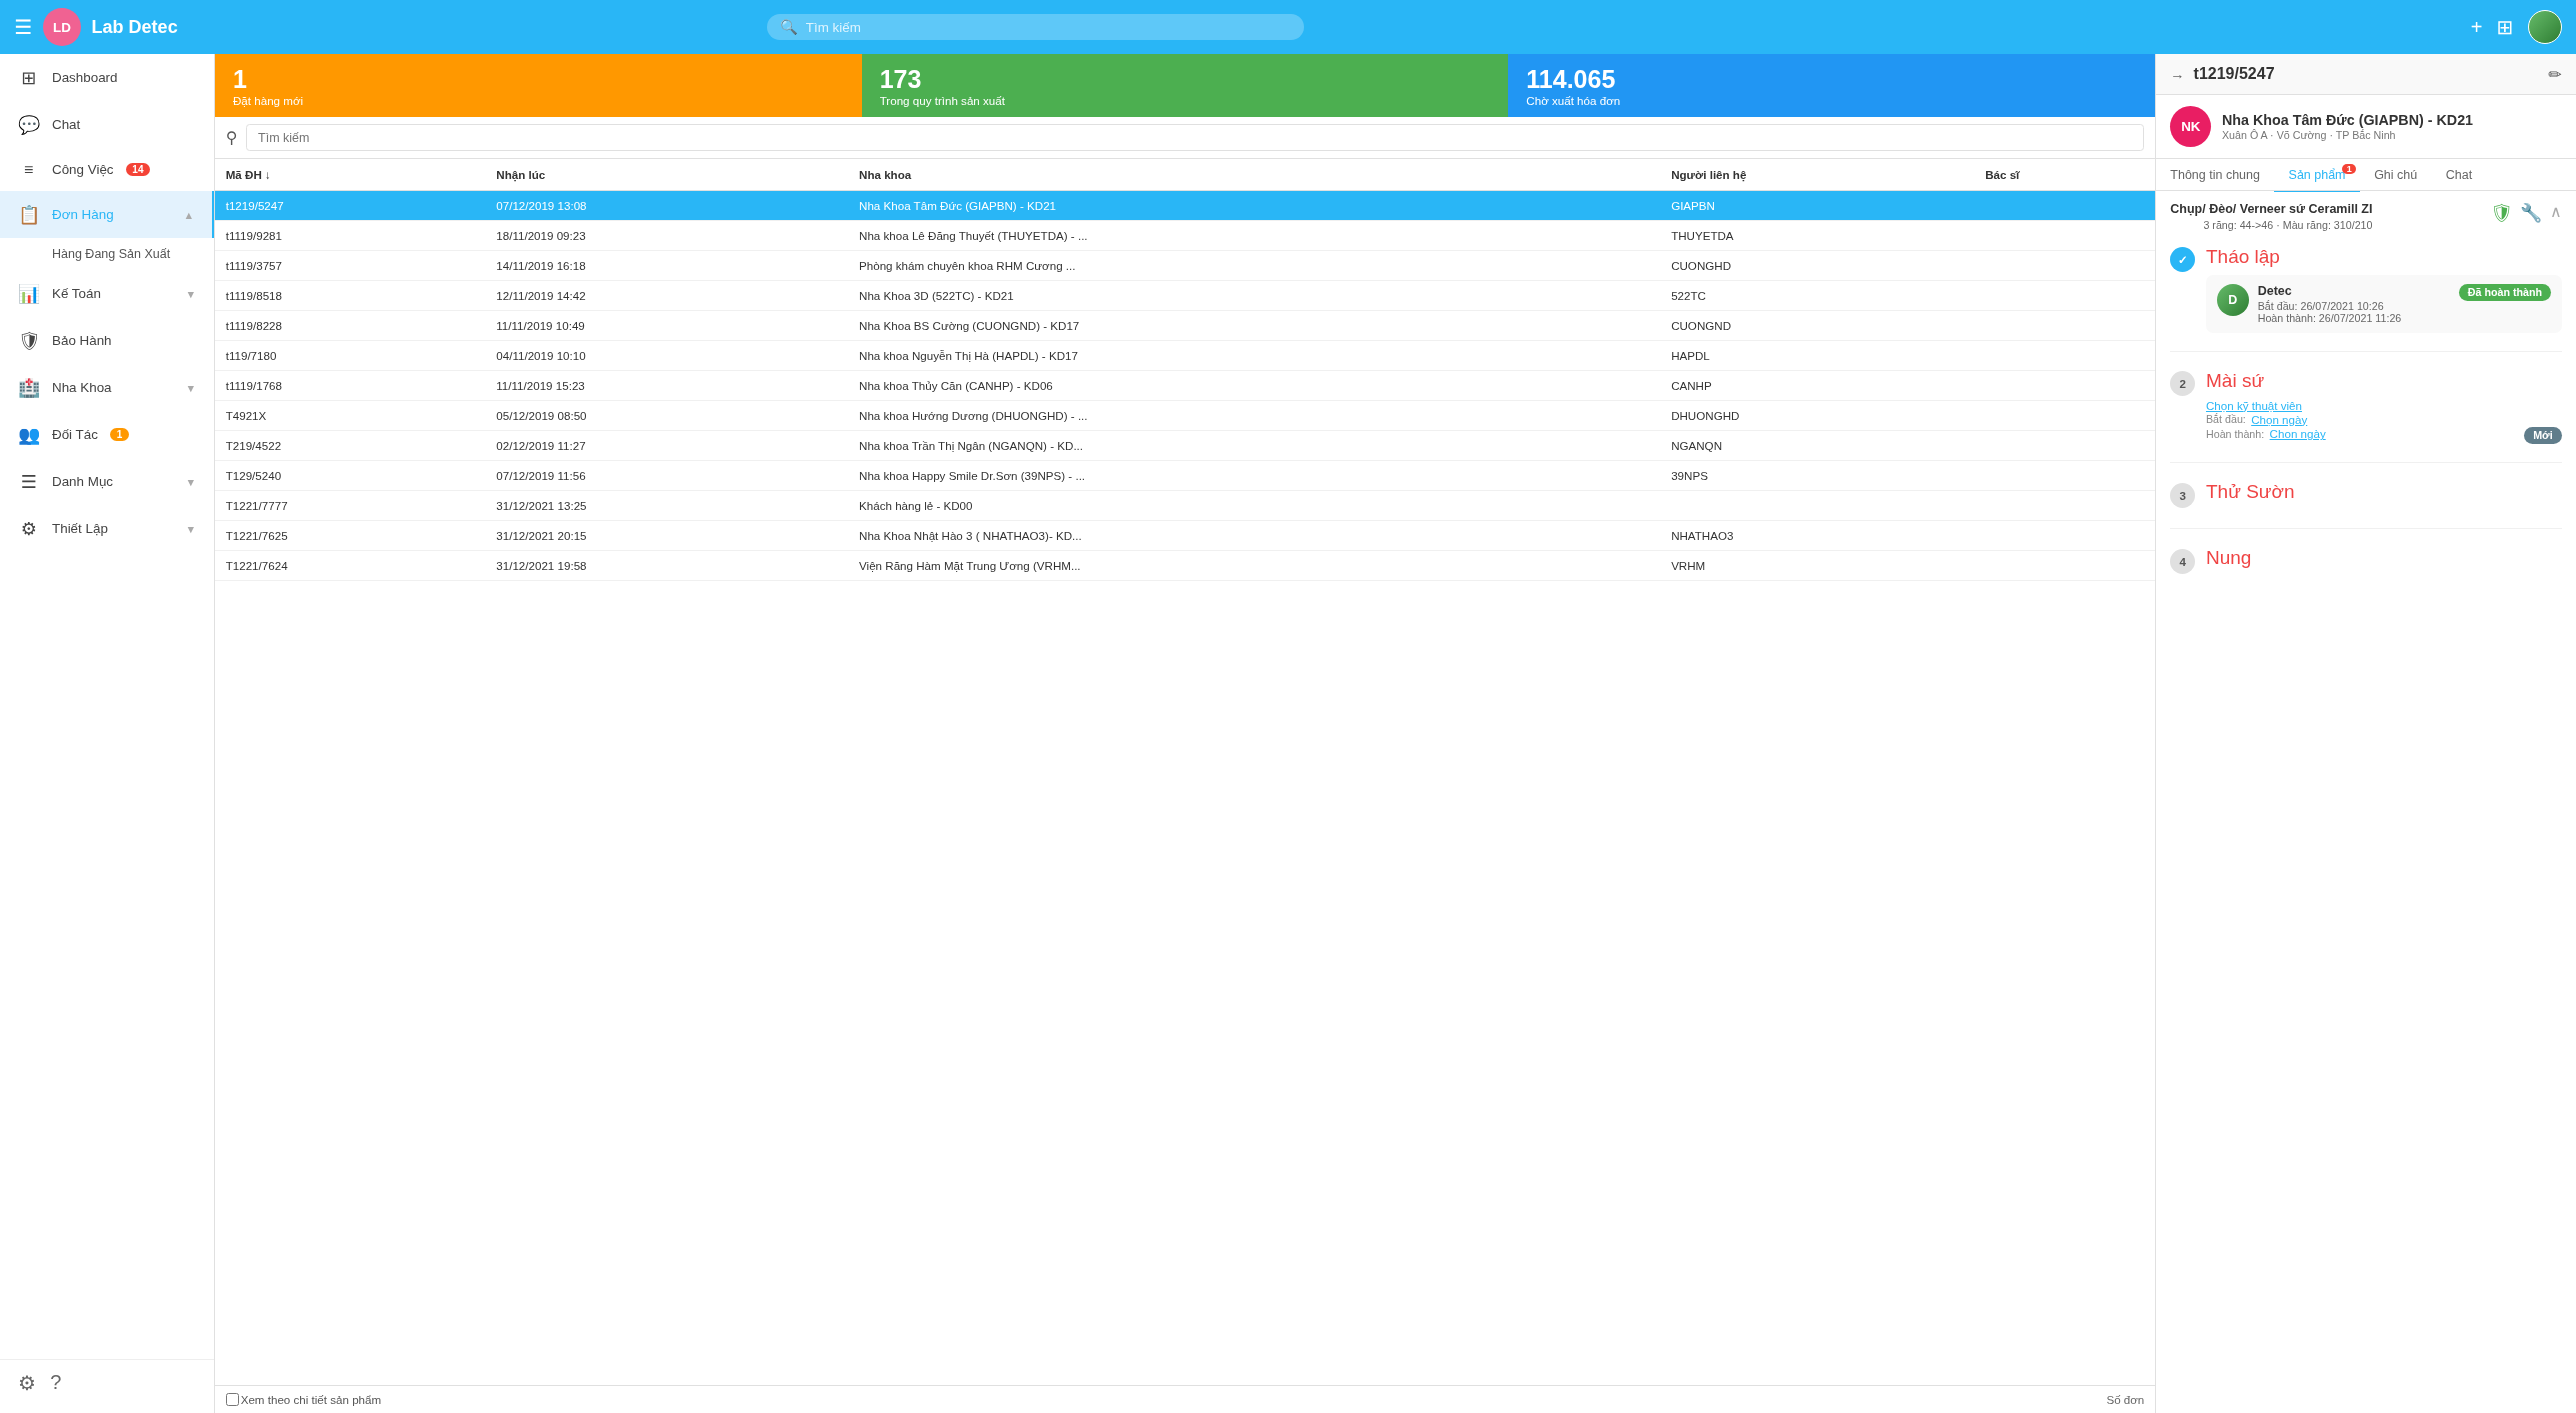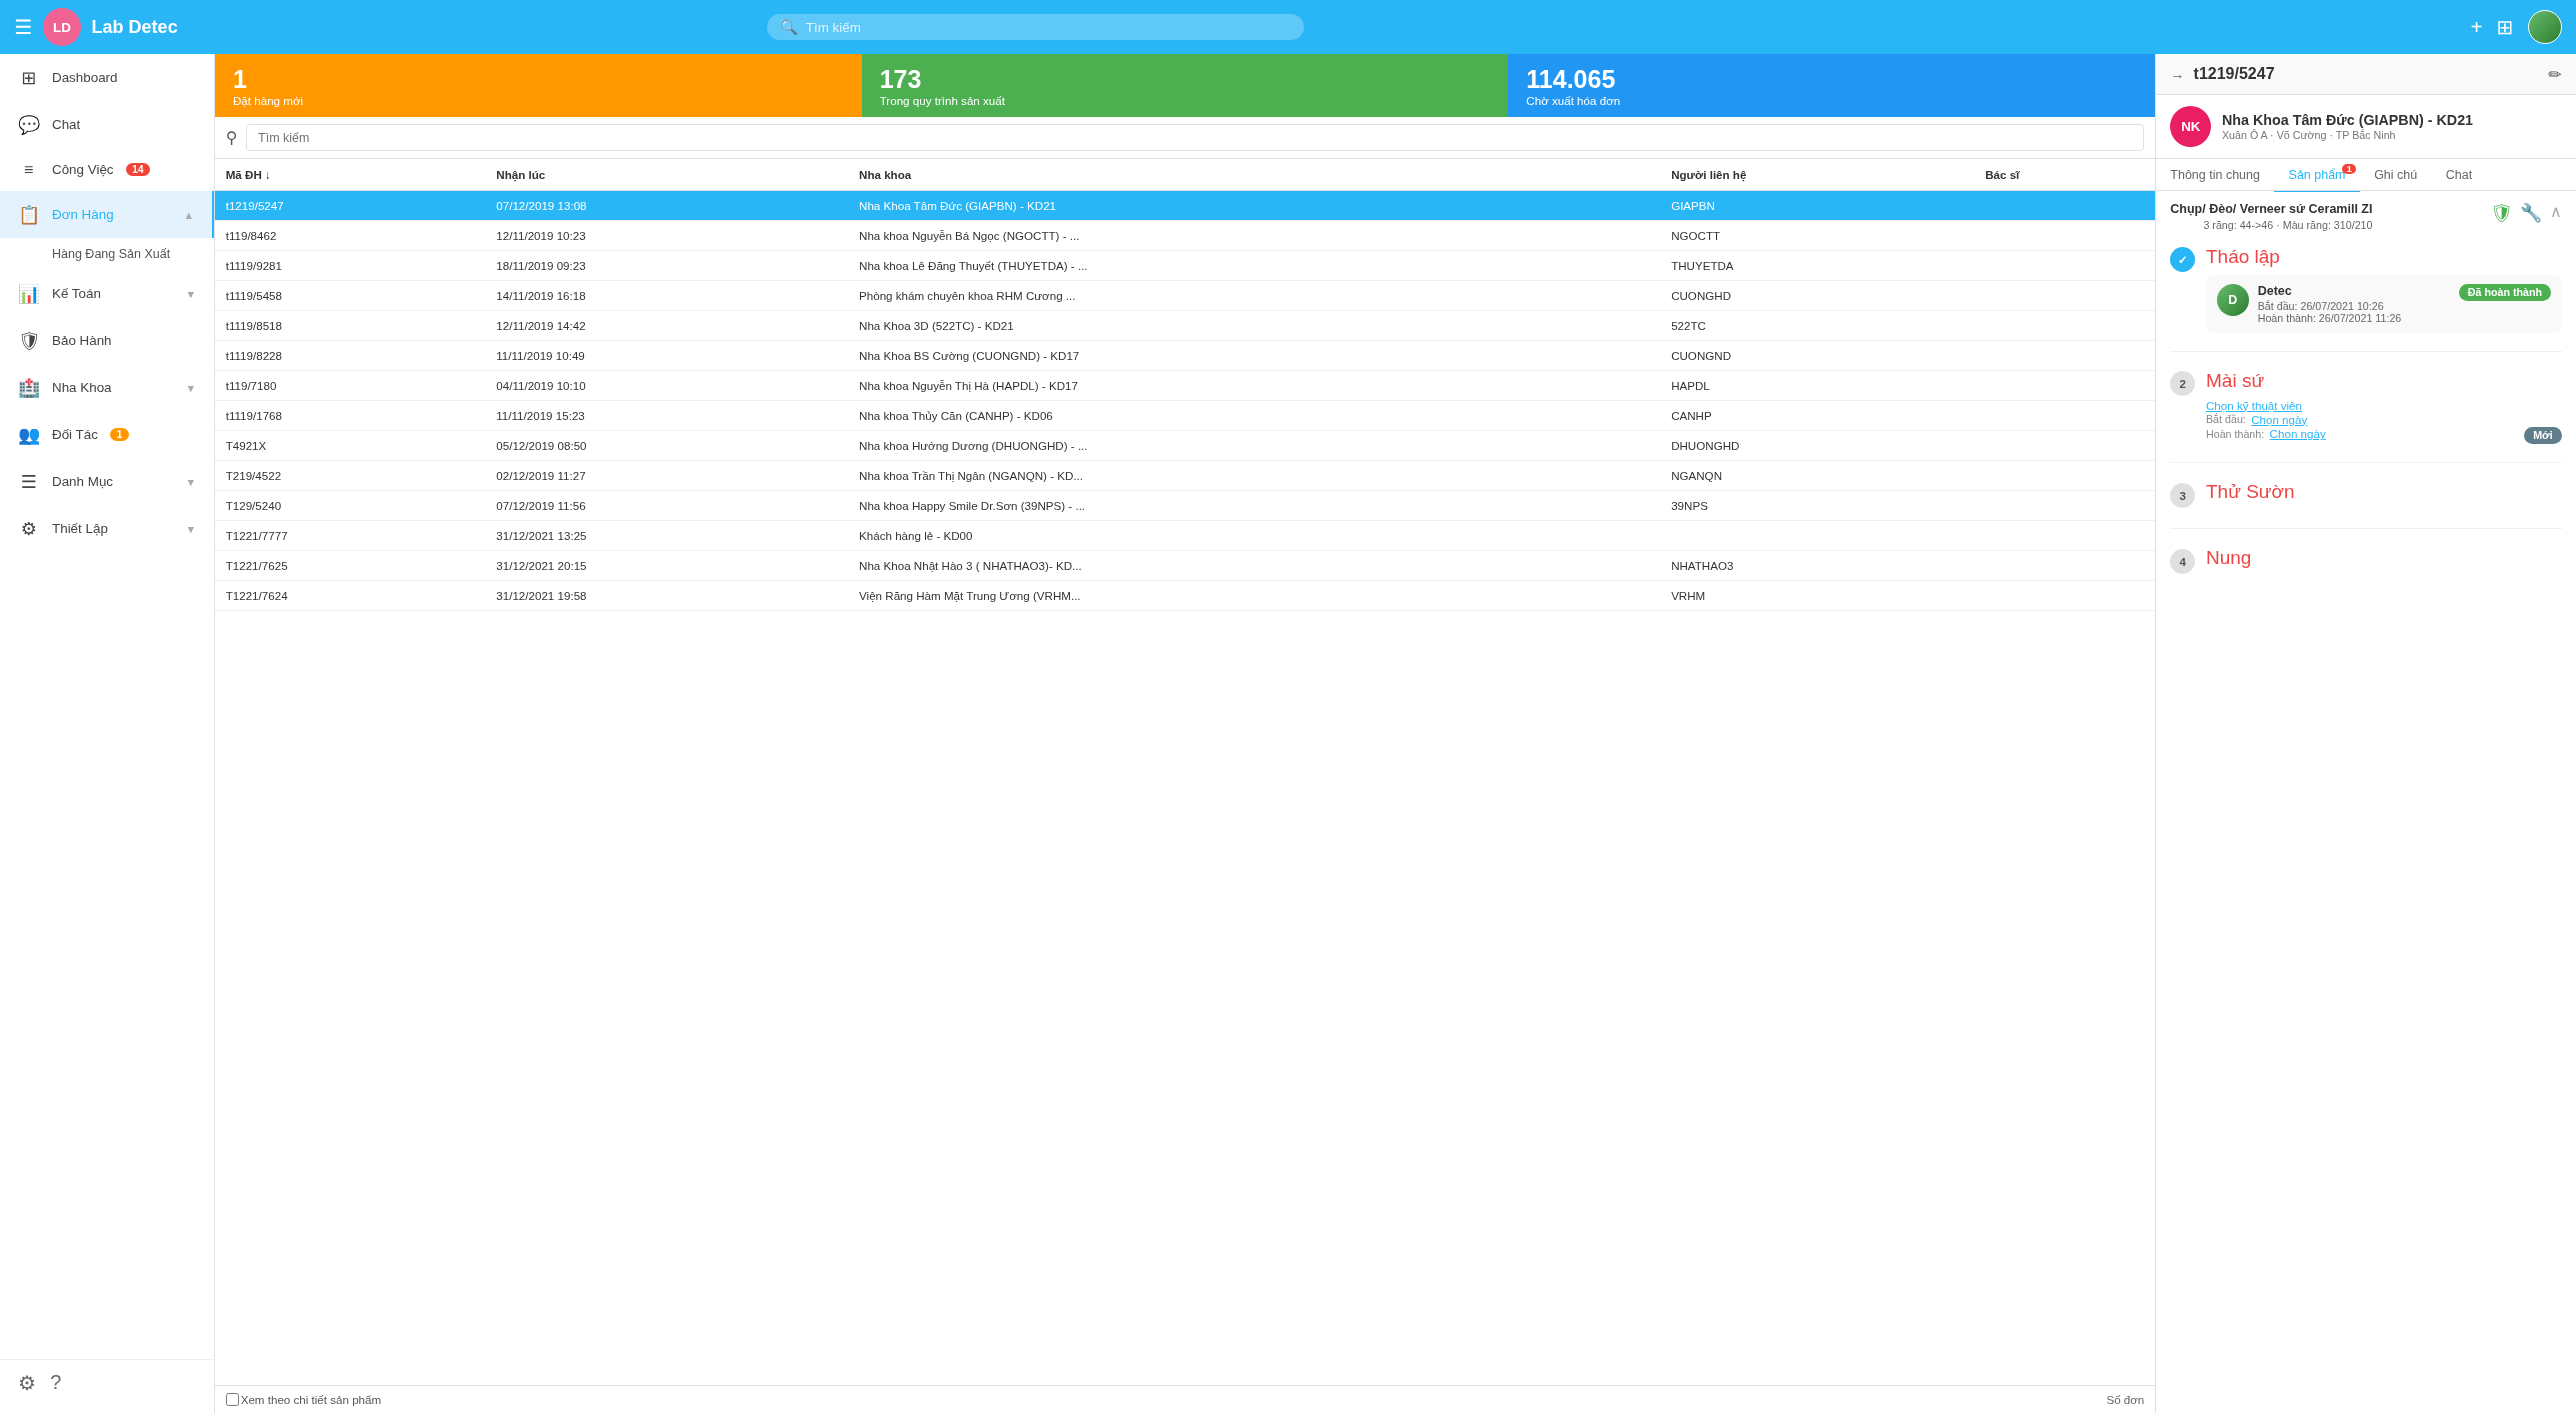--- a/index.html
+++ b/index.html
@@ -321,35 +321,28 @@
           </thead>
           <tbody id="table-body">
           <tr class="selected">
       <td>t1219/5247</td>
       <td>07/12/2019 13:08</td>
       <td>Nha Khoa Tâm Đức (GIAPBN) - KD21</td>
       <td>GIAPBN</td>
       <td></td>
     </tr>
               <tr>
-      <td>t119/8462</td>
-      <td>12/11/2019 10:23</td>
-      <td>Nha khoa Nguyễn Bá Ngọc (NGOCTT) - ...</td>
-      <td>NGOCTT</td>
-      <td></td>
-    </tr>
-              <tr>
       <td>t1119/9281</td>
       <td>18/11/2019 09:23</td>
       <td>Nha khoa Lê Đăng Thuyết (THUYETDA) - ...</td>
       <td>THUYETDA</td>
       <td></td>
     </tr>
               <tr>
-      <td>t1119/5458</td>
+      <td>t1119/3757</td>
       <td>14/11/2019 16:18</td>
       <td>Phòng khám chuyên khoa RHM Cương ...</td>
       <td>CUONGHD</td>
       <td></td>
     </tr>
               <tr>
       <td>t1119/8518</td>
       <td>12/11/2019 14:42</td>
       <td>Nha Khoa 3D (522TC) - KD21</td>
       <td>522TC</td>

